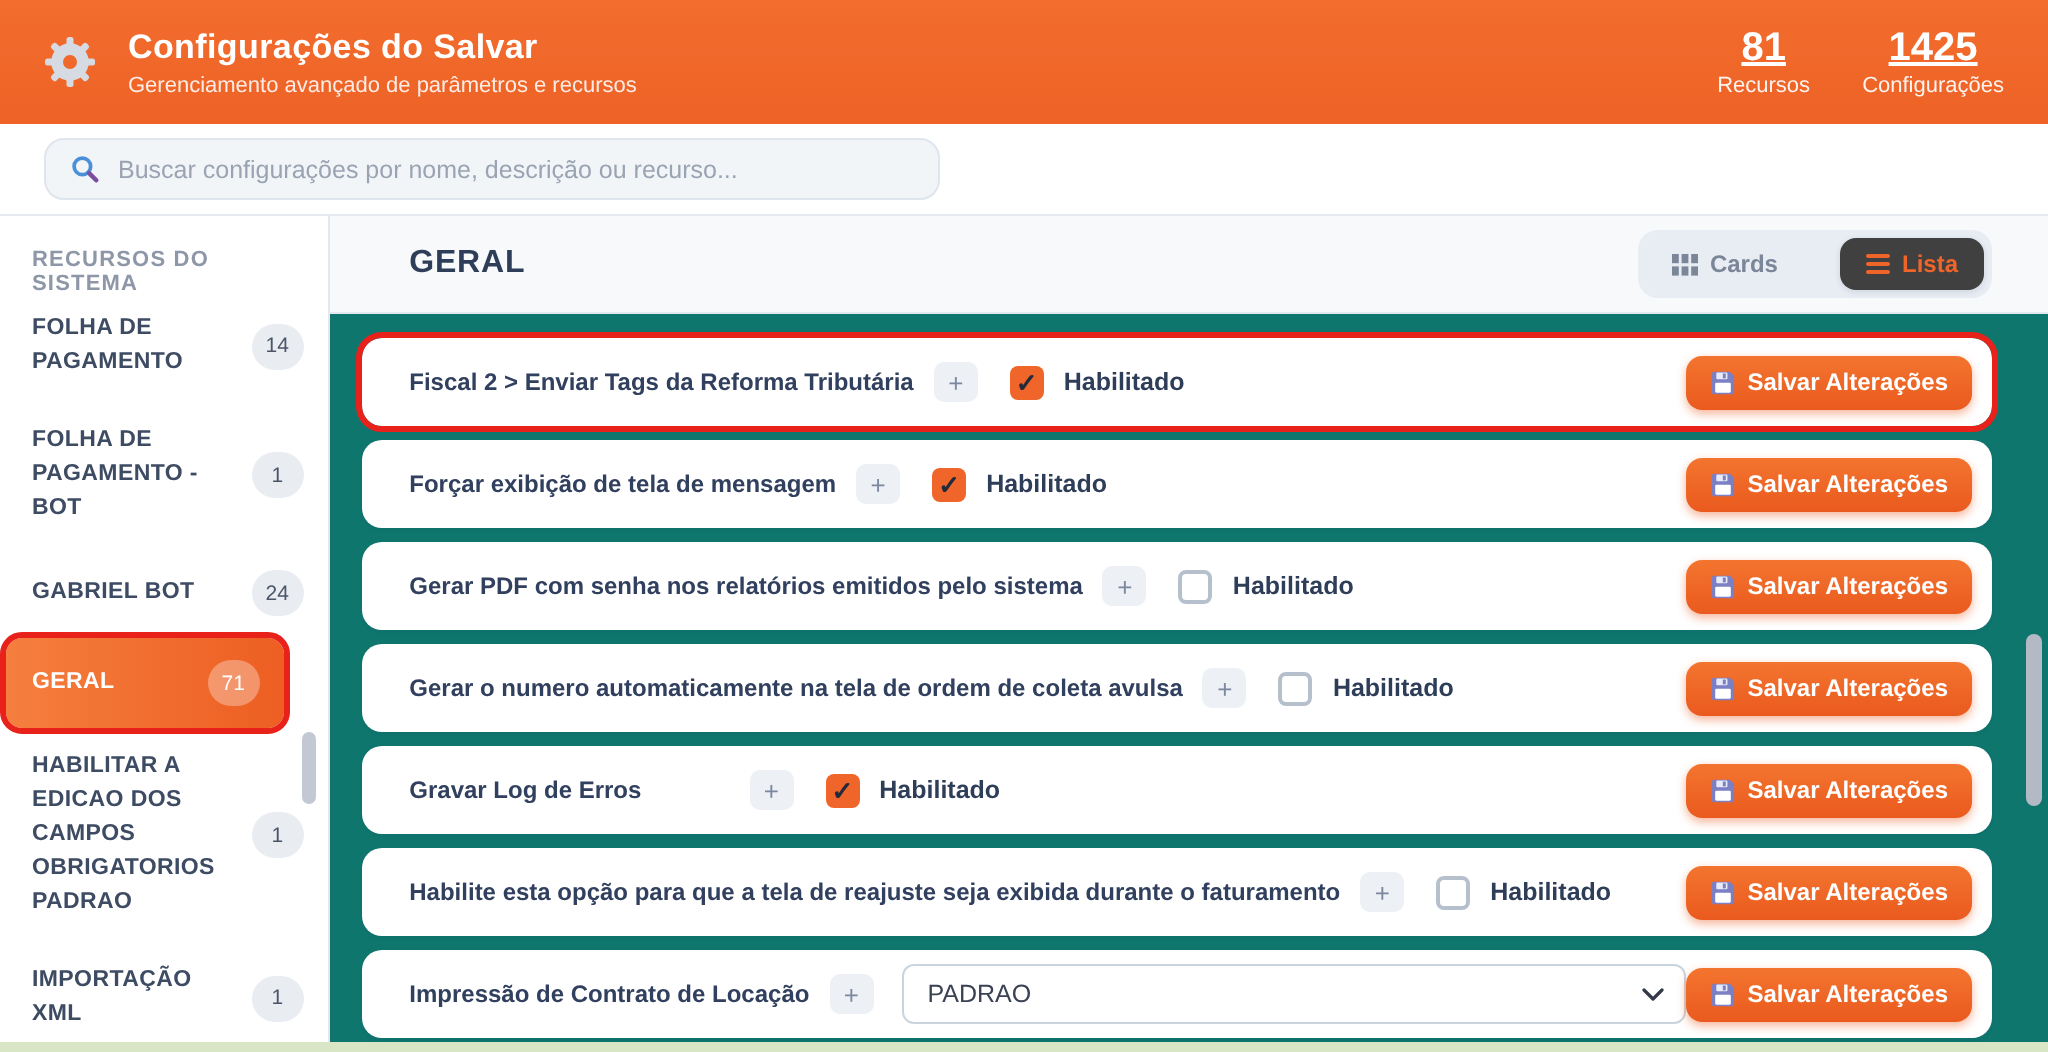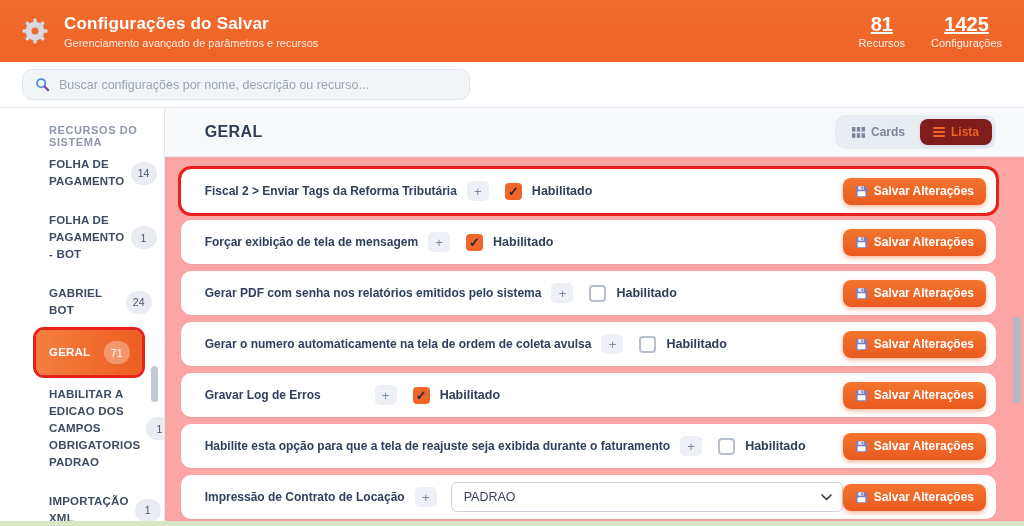--- a/index.html
+++ b/index.html
@@ -28,21 +28,21 @@
   .search-box svg{ flex:0 0 auto; margin-right:9px; }
   .search-input{ border:0; outline:0; background:transparent; flex:1; font-size:12.5px;
     color:#0c4a6e; font-family:"Liberation Sans", sans-serif; }
   .search-input::placeholder{ color:#9aa3b2; }
 
   
   .content{ display:flex; height:418px; }
 
   
   .sidebar{ width:218px; background:#fff; border-right:1px solid #e4e8ee;
-    position:relative; overflow:hidden;padding-left:33px; }
+    position:relative; overflow:hidden; }
   .sidebar-title{ font-size:11px; font-weight:bold; letter-spacing:.6px; color:#8e97a8;
     padding:16px 14px 10px 16px; background:#fff; position:relative; z-index:2; }
   .sidebar-list{ overflow:hidden; height:372px; position:relative; z-index:1; }
   .sb-item{ display:flex; align-items:center; justify-content:space-between;
     padding:11px 12px 11px 16px; cursor:pointer; }
   .sb-item:first-child{ margin-top:-13px; }
   .sb-label{ font-size:11.5px; font-weight:bold; color:#3d4b63; line-height:17px;
     letter-spacing:.2px; padding-right:6px; }
   .sb-badge{ min-width:26px; height:23px; border-radius:12px; background:#e9edf2;
     color:#4a5568; font-size:10.5px; font-weight:normal; display:flex; align-items:center;
@@ -58,25 +58,25 @@
   
   .main{ flex:1; display:flex; flex-direction:column; position:relative; }
   .main-header{ background:#f7f9fb; border-bottom:1px solid #e4e8ef;
     display:flex; align-items:center; justify-content:space-between;
     padding:0 28px 0 40px; height:63px; }
   .section-title{ font-size:16px; font-weight:bold; color:#2f3e58; letter-spacing:.4px; }
   .view-toggle{ background:#e8ecf3; border-radius:10px; padding:4px; display:flex; gap:2px; }
   .toggle-btn{ border:0; background:transparent; display:flex; align-items:center; gap:6px;
     font-size:12px; font-weight:bold; color:#7b8698; padding:6px 13px; border-radius:8px;
     cursor:pointer; font-family:"Liberation Sans", sans-serif; }
-  .toggle-btn.active{ background:#7f1d1d; color:#ef6428; box-shadow:0 1px 3px rgba(30,40,70,.12); }
+  .toggle-btn.active{ background:#404040; color:#ef6428; box-shadow:0 1px 3px rgba(30,40,70,.12);margin-left:16px; }
   .list-icon span{ display:block; width:12px; height:2px; background:#ef6428;
     border-radius:1px; margin:2px 0; }
 
-  .rows-area{ flex:1; padding:12px 28px 0 16px; background:#fca5a5; }
+  .rows-area{ flex:1; padding:12px 28px 0 16px; background:#0f766e; }
   .cfg-row{ background:#fff; border-radius:10px; height:44px; margin-bottom:7px;
     display:flex; align-items:center; padding:0 10px 0 24px;
     box-shadow:0 1px 2px rgba(20,30,60,.06); }
   .cfg-row.annotated{ outline:3px solid #e8211a; outline-offset:0px; }
   .row-label{ font-size:12px; font-weight:bold; color:#31405e; white-space:nowrap;
     min-width:160px; }
   .plus-badge{ width:22px; height:20px; background:#edf1f6; border-radius:5px;
     color:#7c87a0; font-size:13px; display:flex; align-items:center; justify-content:center;
     margin:0 16px 0 10px; cursor:pointer; flex:0 0 auto; }
   .checkbox{ width:17px; height:17px; border-radius:4px; display:flex; align-items:center;

